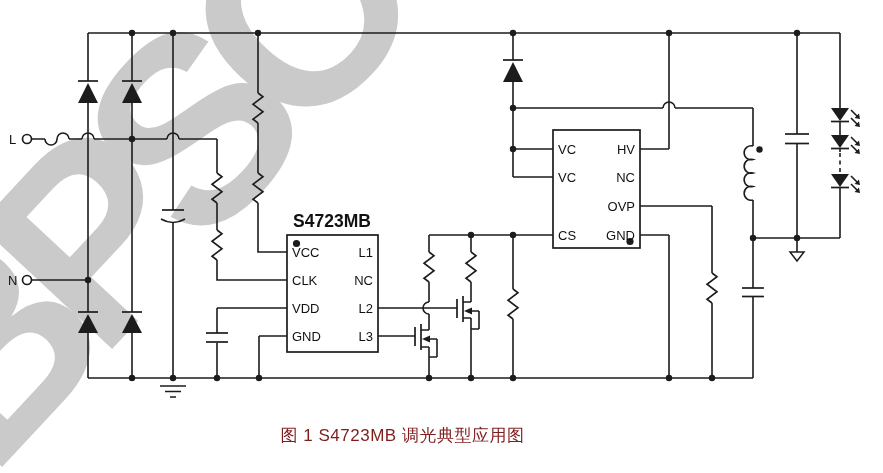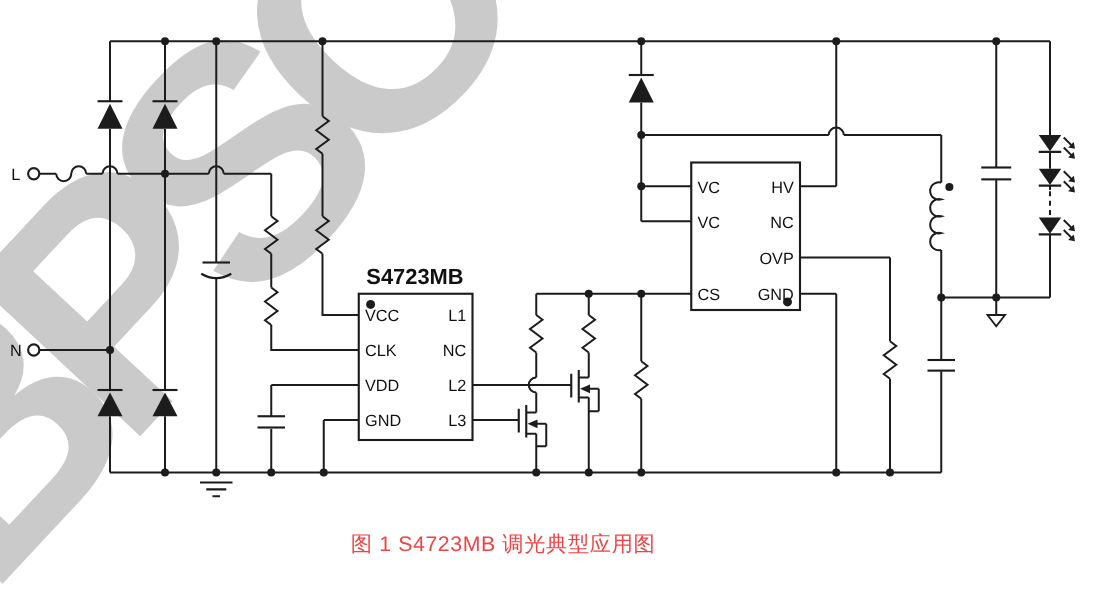--- a/index.html
+++ b/index.html
@@ -12,21 +12,21 @@
   .wire{stroke:#1c1c1c;stroke-width:1.6;fill:none;}
   .thick{stroke:#1c1c1c;stroke-width:1.7;fill:none;}
   .fillblk{fill:#1c1c1c;stroke:none;}
   .icbox{fill:#ffffff;stroke:#1c1c1c;stroke-width:1.7;}
   .pinlbl{font-size:13px;fill:#111;}
   .ictitle{font-size:17.5px;font-weight:bold;fill:#111;}
   .termlbl{font-size:13px;fill:#111;}
   .wm{font-size:265px;font-weight:bold;fill:#cacaca;letter-spacing:-30px;}
   .caption{
     position:absolute;left:0;top:424px;width:805px;text-align:center;
-    font-size:17px;color:#ef4444;letter-spacing:0.5px;
+    font-size:17px;color:#7f1d1d;letter-spacing:0.5px;
   }
 </style>
 </head>
 <body>
 
 <div id="stage">
 <svg width="883" height="473" viewBox="0 0 883 473">
 
   <text class="wm" transform="translate(-10,480) rotate(-47)">BPSCO</text>
 

